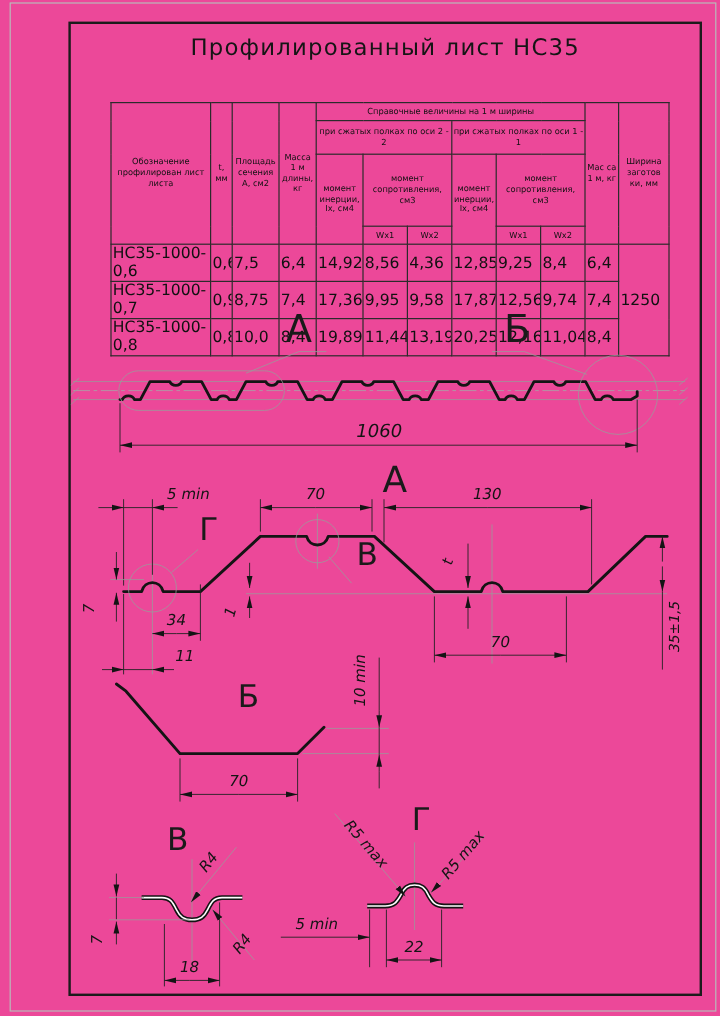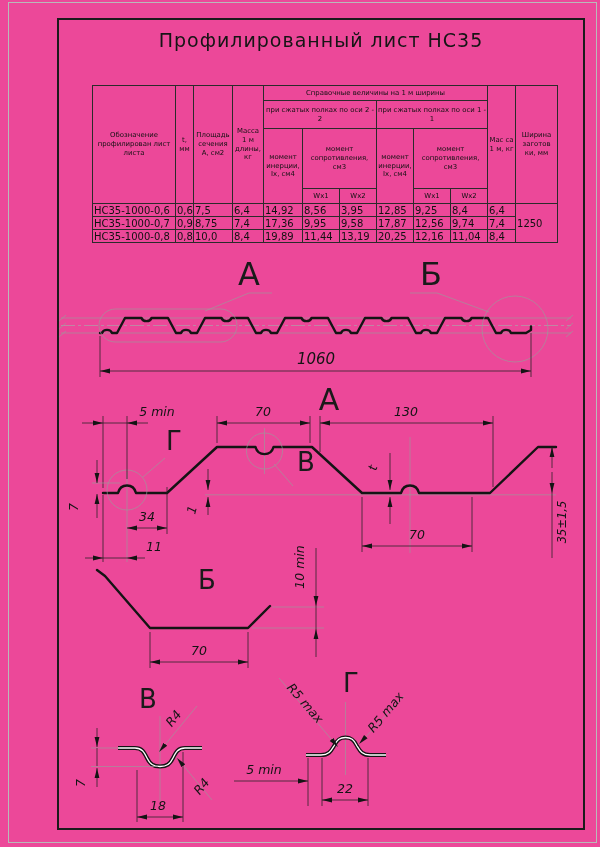--- a/index.html
+++ b/index.html
@@ -7,21 +7,21 @@
         font-family:"DejaVu Sans",sans-serif;}
   .sheet-edge{position:absolute;left:8px;top:2px;width:587px;height:839px;border:1px solid #b9b9b9;}
   .frame{position:absolute;left:57px;top:18px;width:524px;height:808px;border:2px solid #1b1b1b;}
   .doc-title{position:absolute;left:57px;top:29px;width:528px;text-align:center;
              font-size:19px;letter-spacing:1px;color:#151515;}
   .spec{position:absolute;left:92px;top:85px;width:465px;border-collapse:collapse;table-layout:fixed;
         color:#111;}
   .spec th,.spec td{border:1px solid #2b2b2b;font-weight:normal;
         vertical-align:middle;padding:0 1px;overflow:hidden;}
   .spec th{font-size:6.9px;line-height:1.3;}
-  .spec td{font-size:10px;}
+  .spec td{font-size:13px;}
   .r1{height:15px}.r2{height:28px}.r3{height:60px}.r4{height:15px}.rd{height:13px}
   svg{position:absolute;left:0;top:0;}
   .profile{fill:none;stroke:#141414;stroke-width:2.4;stroke-linejoin:round;stroke-linecap:round;}
   .sheet2{fill:none;stroke:#141414;stroke-width:4;stroke-linejoin:round;stroke-linecap:butt;}
   .sheet2i{fill:none;stroke:#ffffff;stroke-width:1.3;stroke-linejoin:round;}
   .dim{stroke:#222;stroke-width:0.75;fill:none;}
   .ghost{stroke:#9a9a9a;stroke-width:0.65;fill:none;}
   .cl{stroke:#a8a8a8;stroke-width:0.65;fill:none;stroke-dasharray:14 3 3 3;}
   .dimtext{font:italic 12.5px "DejaVu Sans",sans-serif;fill:#141414;text-anchor:middle;}
   .dimtext-sm{font:italic 11.5px "DejaVu Sans",sans-serif;fill:#141414;text-anchor:middle;}
@@ -79,21 +79,21 @@
       <th>Wx1</th>
       <th>Wx2</th>
     </tr>
     <tr class="rd">
       <td>НС35-1000-0,6</td>
       <td>0,6</td>
       <td>7,5</td>
       <td>6,4</td>
       <td>14,92</td>
       <td>8,56</td>
-      <td>3,95</td>
+      <td>4,36</td>
       <td>12,85</td>
       <td>9,25</td>
       <td>8,4</td>
       <td>6,4</td>
       <td rowspan="3">1250</td>
     </tr>
     <tr class="rd">
       <td>НС35-1000-0,7</td>
       <td>0,9</td>
       <td>8,75</td>

